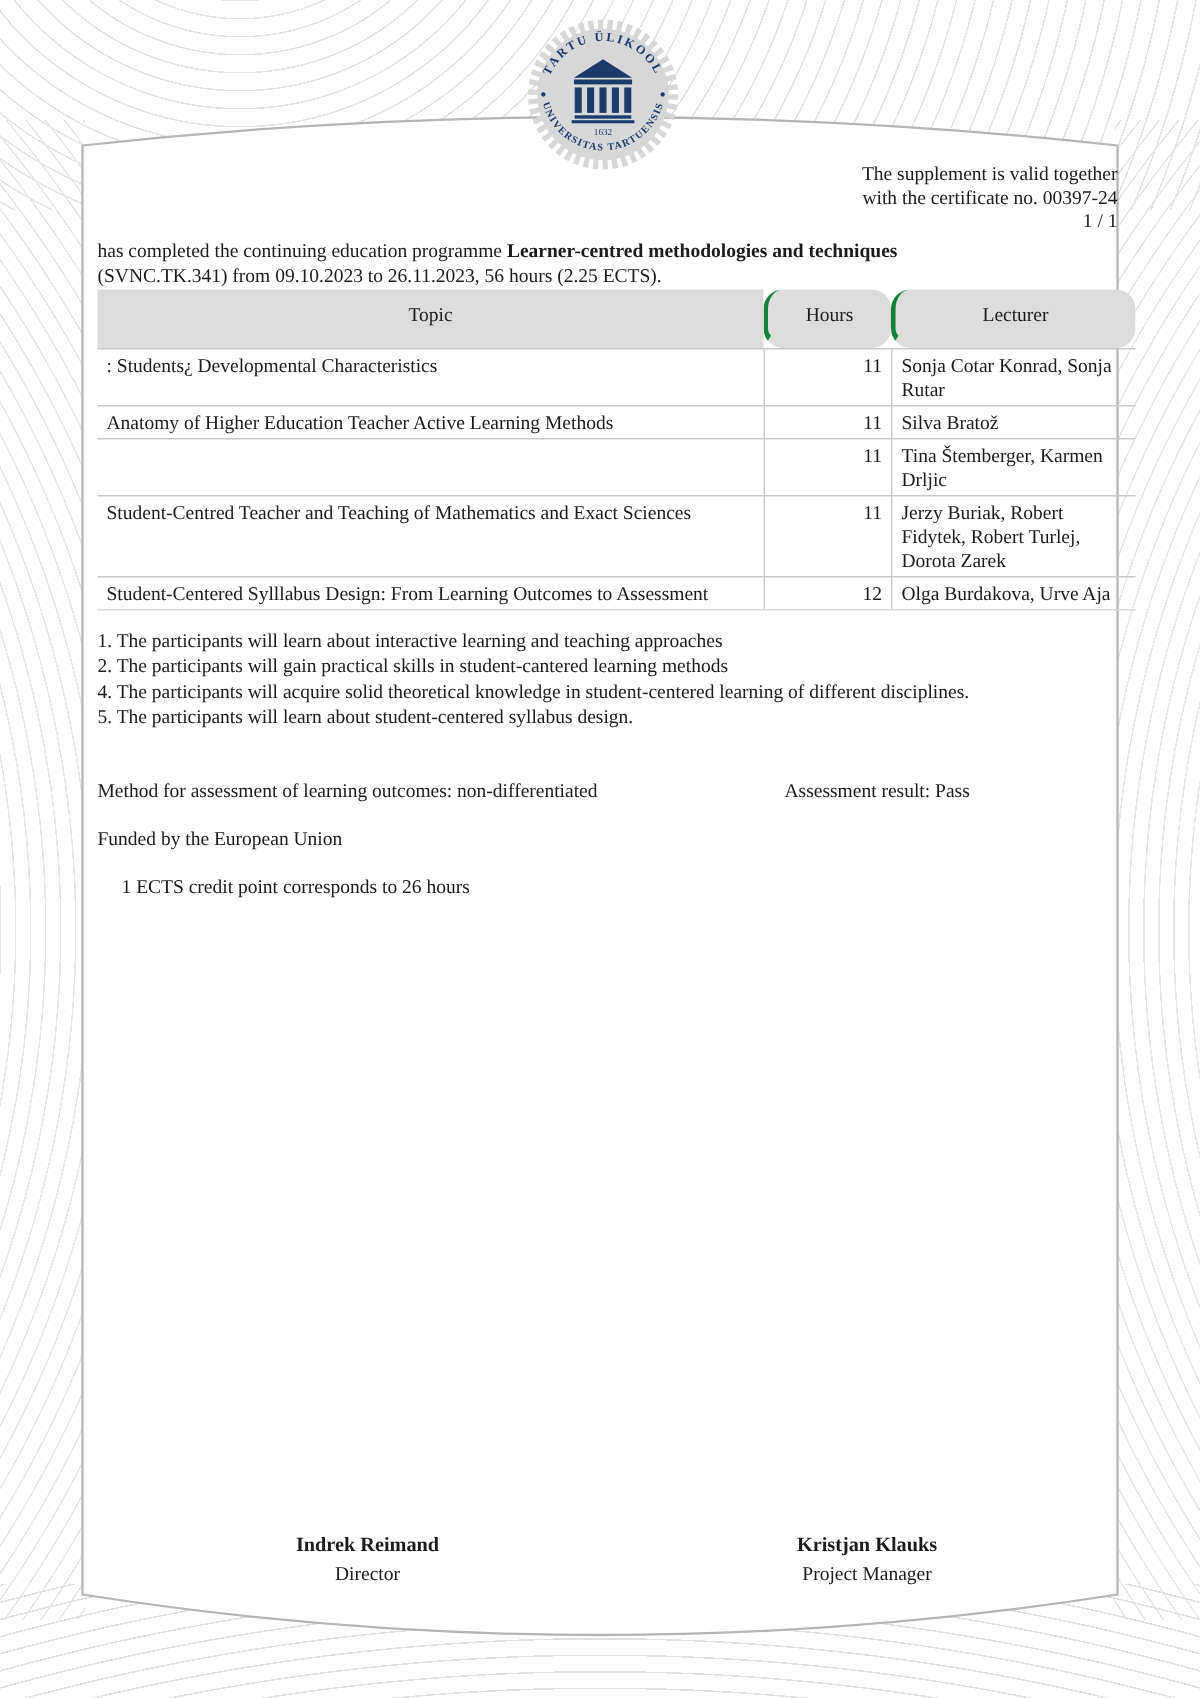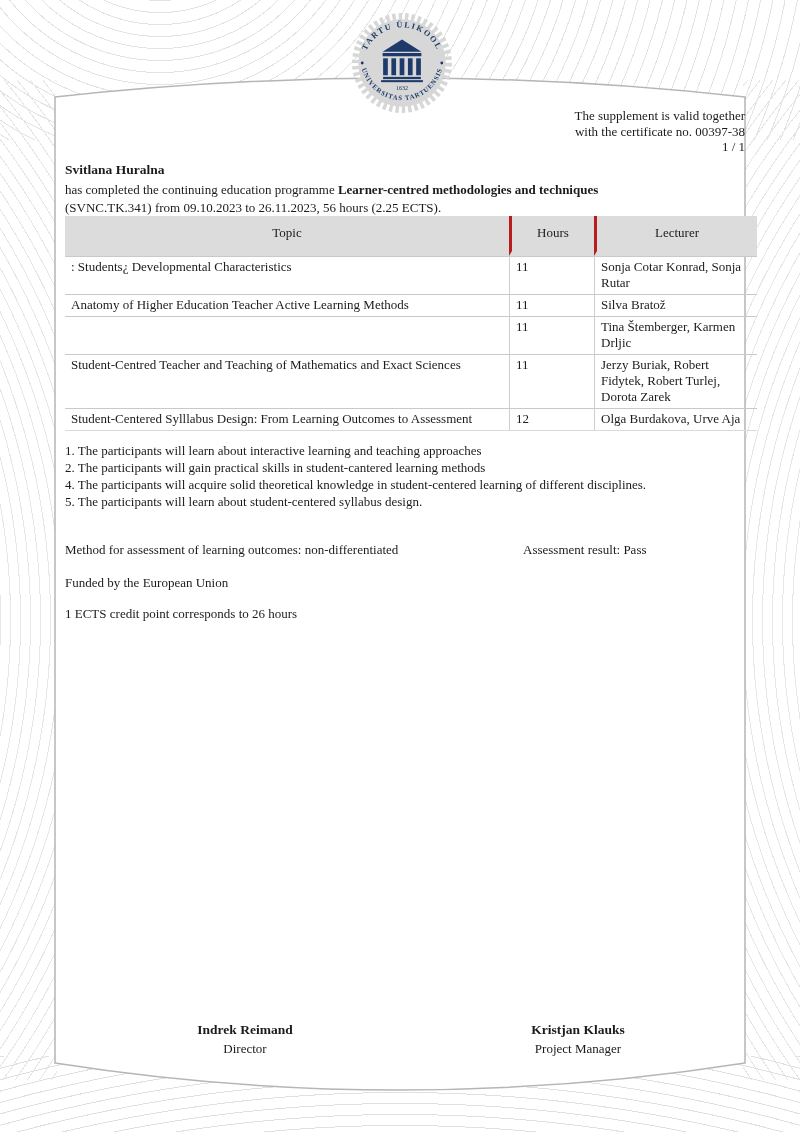--- a/index.html
+++ b/index.html
@@ -28,34 +28,34 @@
   .note { margin-top:11px; margin-right:12px; text-align:right; line-height:15.6px; white-space:nowrap; }
   .student-name { margin-top:7px; font-weight:bold; font-size:13.5px; }
   .birth { margin-top:3px; }
   .prog1 { margin-top:4px; white-space:nowrap; }
   .prog2 { margin-top:1px; }
 
   table.course { margin-top:0; width:100%; border-collapse:separate; border-spacing:0;
     border-bottom:1px solid #dadada; }
   table.course th { background:#dcdcdc; font-weight:normal; text-align:center;
     padding:9px 2px; font-size:13px; border-bottom:5px solid transparent; }
-  table.course th + th { border-left:3px solid #b91c1c; }
+  table.course th + th { border-left:3px solid #15803d;border-radius:13px; }
   table.course td { vertical-align:top; padding:2.5px 6px; line-height:16px;
     border-top:1px solid #c9c9c9; }
   td.col-topic { padding-left:2px; }
   td.col-hours, th.h-hours { width:72px; }
-  td.col-hours { text-align:left; }
+  td.col-hours { text-align:right; }
   td.col-lecturer, th.h-lecturer { width:150px;font-family:Liberation Serif, serif; }
   td.col-hours, td.col-lecturer { border-left:1px solid #cfcfcf; }
 
   .outcomes { margin-top:12px; line-height:16.9px; }
   .assess { margin-top:32px; position:relative; }
   .assess .result { position:absolute; left:458px; top:0; white-space:nowrap; }
   .funded { margin-top:16px; }
-  .ects { margin-top:15px; }
+  .ects { margin-top:15px;margin-left:16px; }
 
   .sig { position:absolute; z-index:2; text-align:center; top:1022px; }
   .sig .sig-name { font-weight:bold; font-size:13.5px; }
   .sig .sig-title { margin-top:3px; }
   .sig-left { left:140px; width:210px; }
   .sig-right { left:468px; width:220px; }
 </style>
 </head>
 <body>
 
@@ -96,25 +96,24 @@
       <rect x="31.5" y="63.6" width="37" height="2.2"></rect>
       <rect x="29.5" y="66.8" width="41" height="2"></rect>
     </g>
     <text x="50" y="76.5" font-size="6" text-anchor="middle" fill="#1d3a6a" font-family="Liberation Serif, DejaVu Serif, serif">1632</text>
   </svg>
 
   <div class="content">
 
     <div class="note">
       <div>The supplement is valid together</div>
-      <div>with the certificate no. 00397-38</div>
+      <div>with the certificate no. 00397-24</div>
       <div>1 / 1</div>
     </div>
 
-    <div class="student-name">Svitlana Huralna</div>
 
     <div class="prog1"><span>has completed the continuing education programme </span><b>Learner-centred methodologies and techniques</b></div>
     <div class="prog2">(SVNC.TK.341) from 09.10.2023 to 26.11.2023, 56 hours (2.25 ECTS).</div>
 
     <table class="course">
       <thead>
         <tr>
           <th class="h-topic">Topic</th>
           <th class="h-hours">Hours</th>
           <th class="h-lecturer">Lecturer</th>

